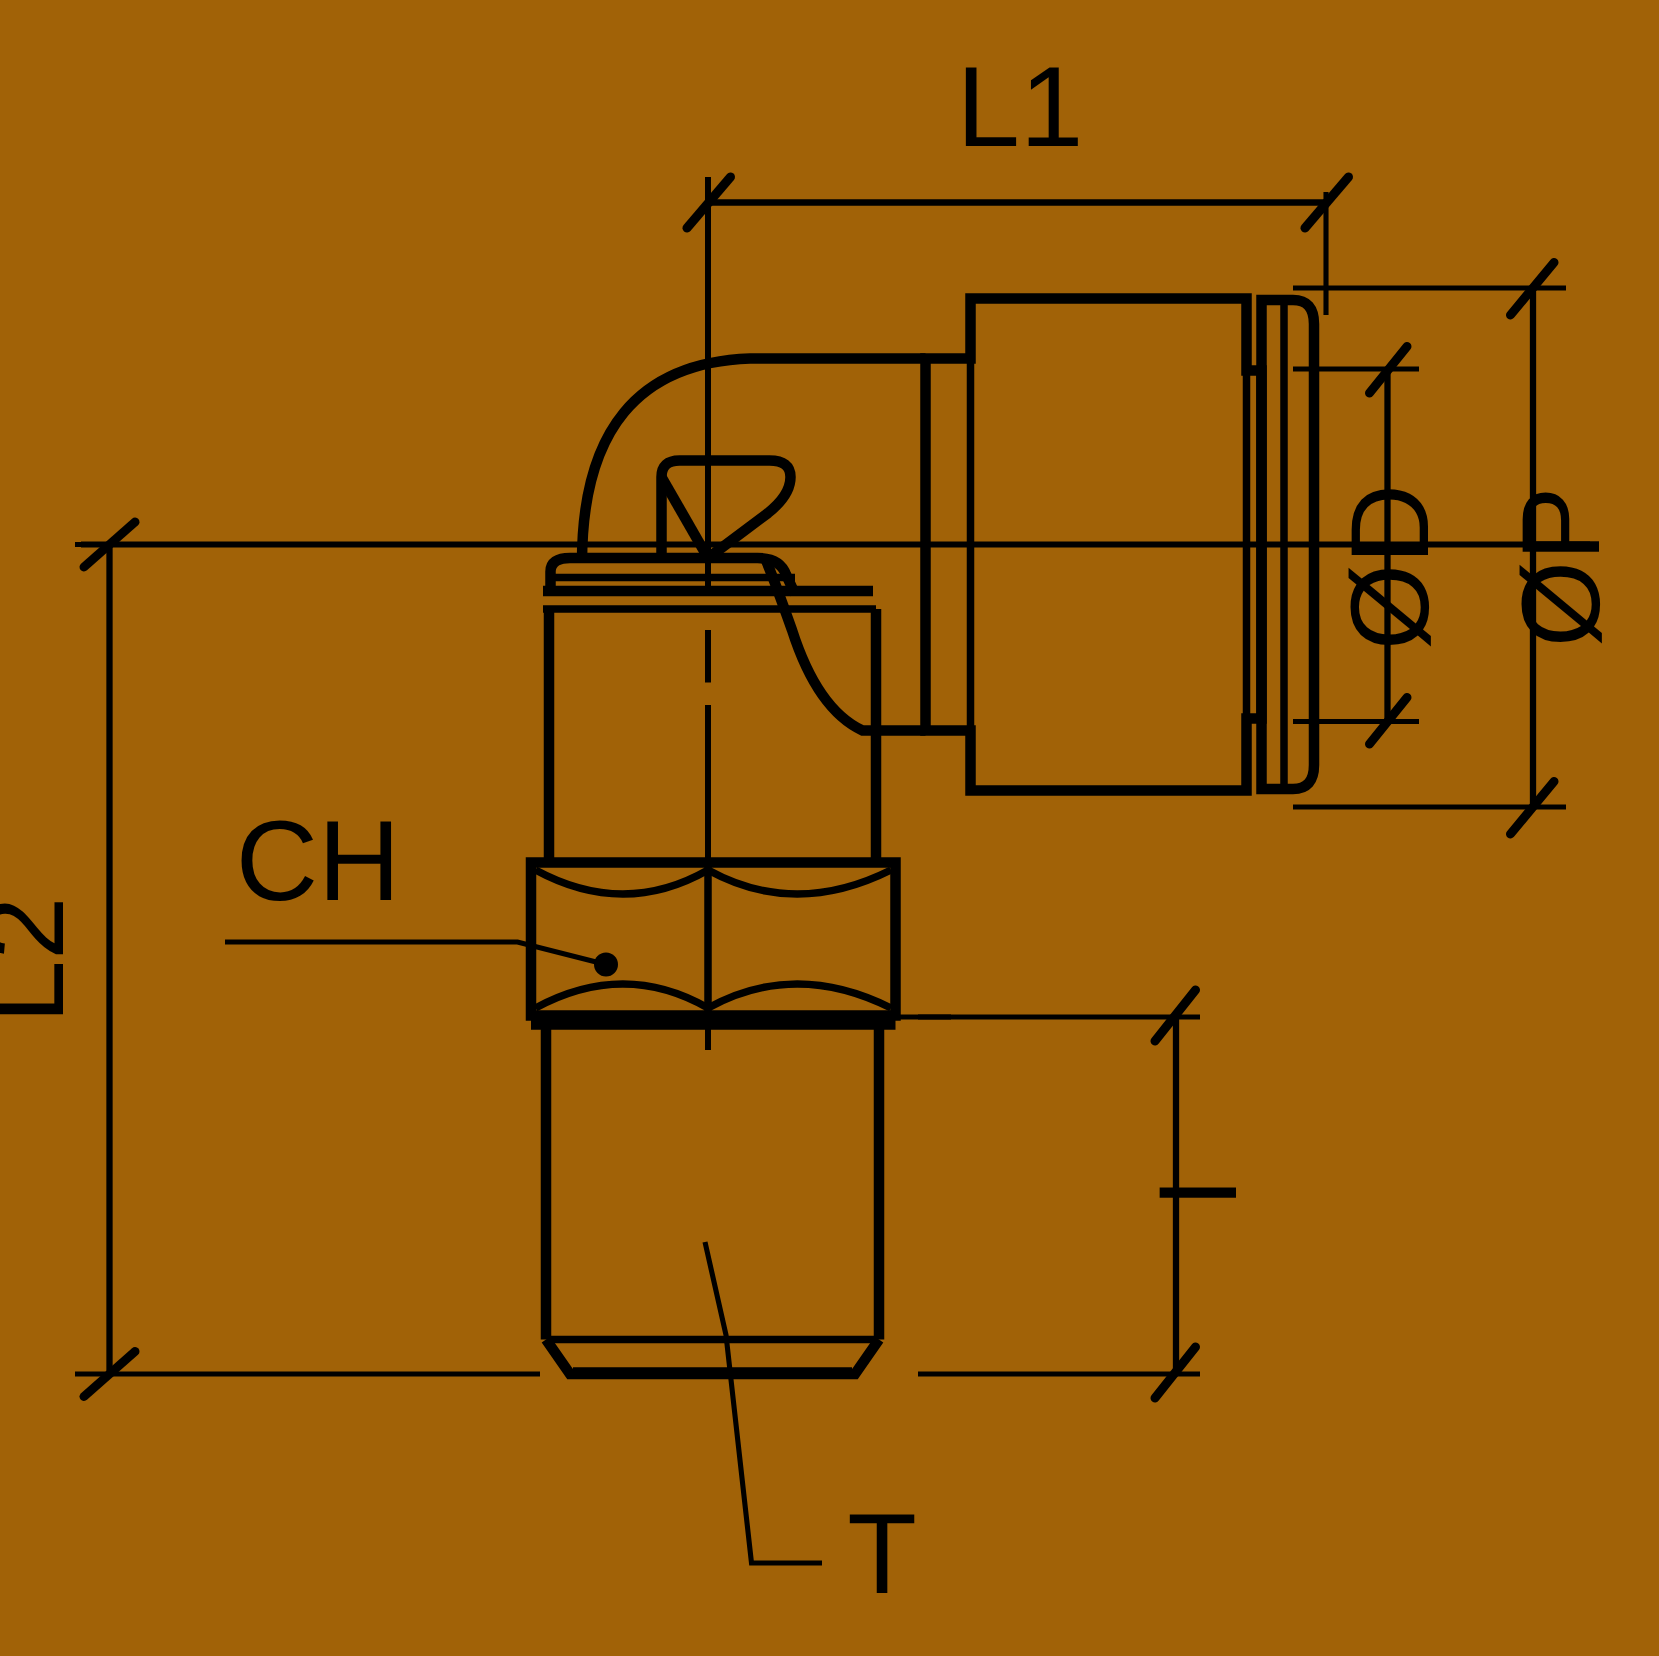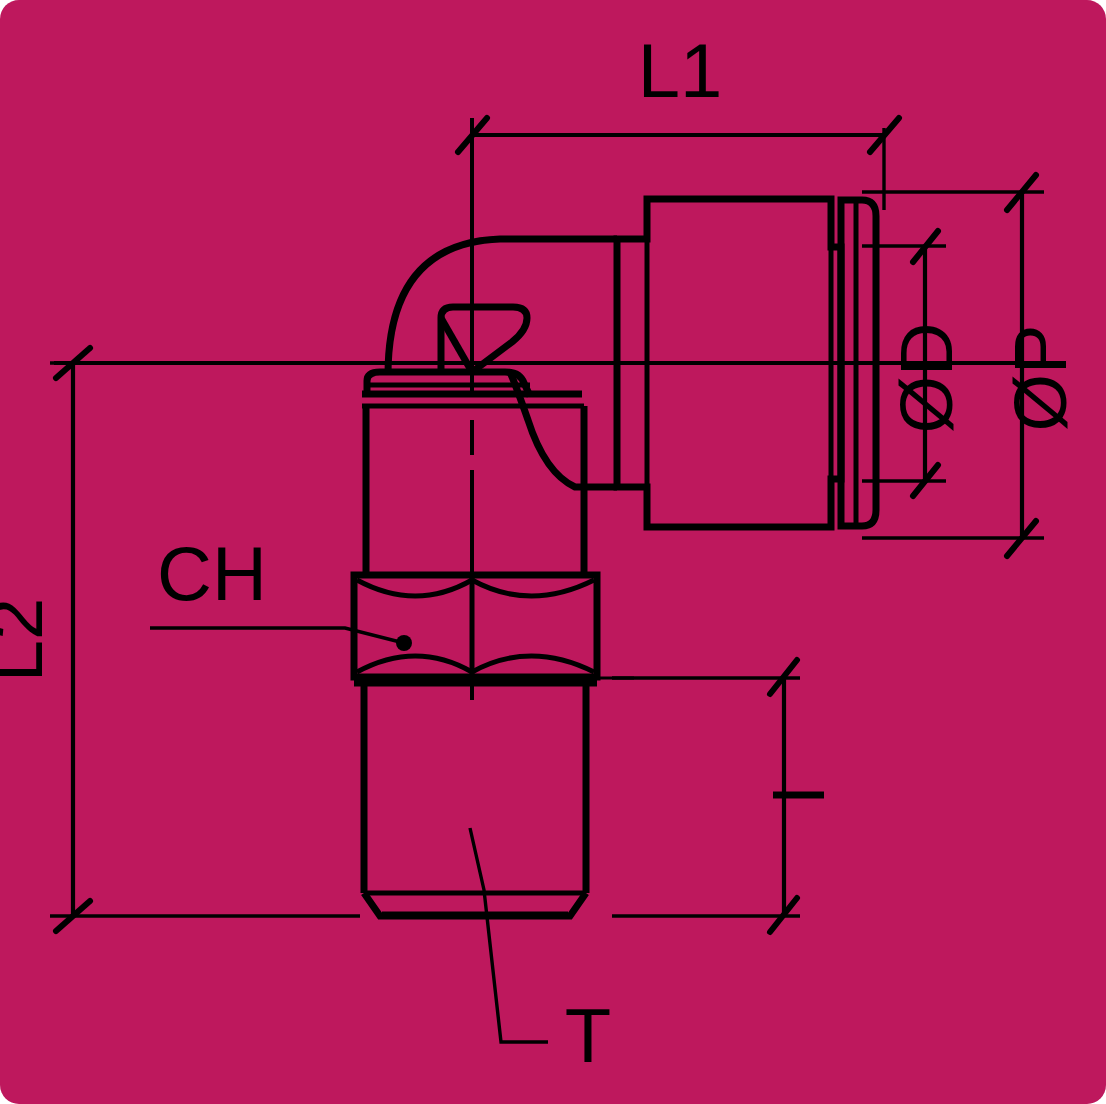--- a/index.html
+++ b/index.html
@@ -8,23 +8,22 @@
     padding: 0;
     background: #ffffff;
   }
   body {
     font-family: "Liberation Sans", sans-serif;
   }
   #sheet {
     position: relative;
     width: 1106px;
     height: 1104px;
-    background: #be185d;
+    background: #a16207;
     overflow: hidden;
-    border-radius: 19px;
   }
   #sheet svg {
     position: absolute;
     top: 0;
     left: 0;
     display: block;
   }
   .lbl {
     font-family: "Liberation Sans", sans-serif;
     font-weight: 400;

